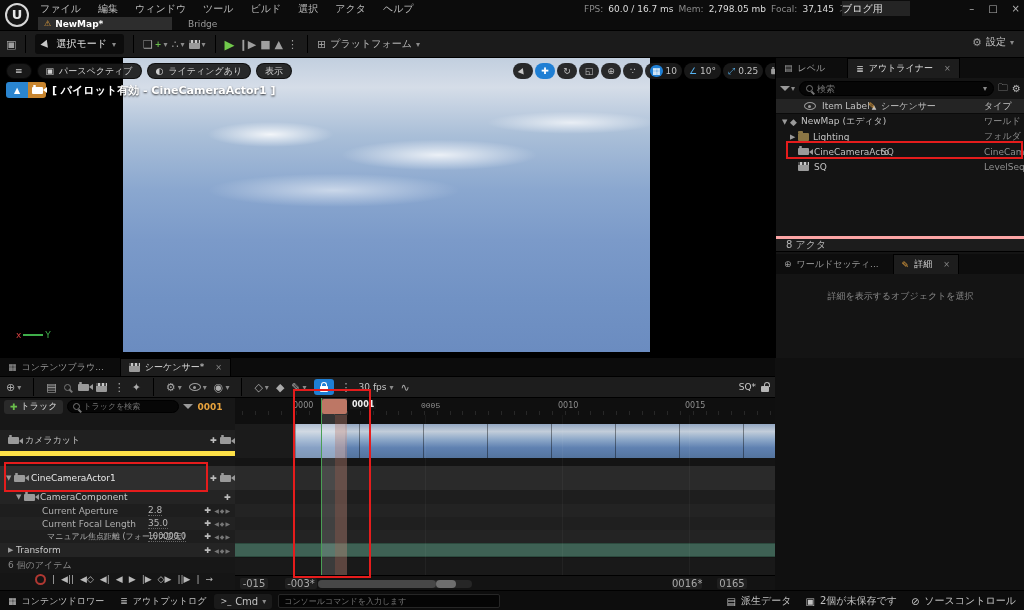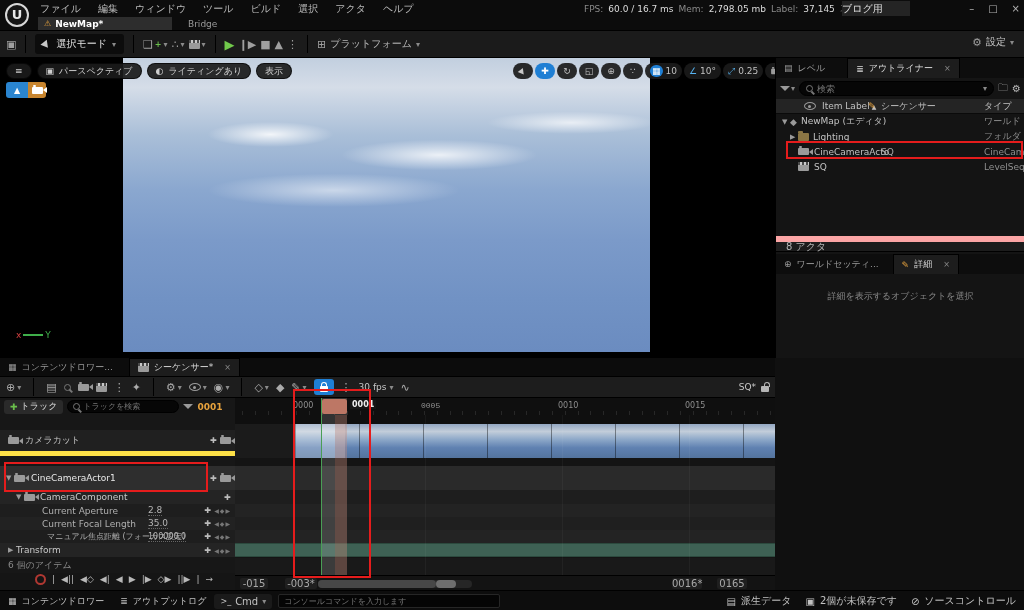--- a/index.html
+++ b/index.html
@@ -59,21 +59,21 @@
   .ptab.active { background:#1d1d1d; color:#dcdcdc; border:1px solid #000; border-bottom:none; }
   .closex { color:#8a8a8a; font-size:8px; margin-left:6px; }
   .searchrow { left:0; top:20px; width:249px; height:21px; padding:0 4px; gap:4px; }
   .searchpill { flex:1; height:15px; background:#060606; border:1px solid #000; border-radius:8px; padding:0 6px; gap:4px; }
   .searchpill input { background:transparent; border:none; outline:none; color:#bbb; font-size:9px; width:100%; }
   .ohead { left:0; top:41px; width:279px; height:15px; background:#242424; border-bottom:1px solid #0a0a0a; font-size:9px; color:#c0c0c0;padding-left:24px; }
   .orow { width:249px; height:15px; font-size:9px; color:#c2c2c2; }
   .otype { position:absolute; left:208px; width:41px; overflow:hidden; white-space:nowrap; color:#8f8f8f; }
   .oseq { position:absolute; left:105px; color:#a8a8a8; }
   .caret { color:#9a9a9a; font-size:7px; width:8px; display:inline-block; }
-  .actorcount { left:0; top:178px; width:249px; height:16px; background:#1c1c1c; border-top:6px solid #fca5a5; border-bottom:1px solid #000; padding-left:10px; color:#b5b5b5; }
+  .actorcount { left:0; top:178px; width:249px; height:16px; background:#1c1c1c; border-top:3px solid #fca5a5; border-bottom:1px solid #000; padding-left:10px; color:#b5b5b5; }
   .ptabs2 { left:0; top:196px; width:249px; height:20px; background:#0d0d0d; }
   .emptydet { left:0; top:232px; width:249px; text-align:center; color:#888; font-size:9px; }
   
   .seq { left:0; top:358px; width:775px; height:232px; background:#151515; }
   .stabs { left:0; top:0; width:775px; height:18px; background:#0c0c0c; }
   .stoolbar { left:0; top:18px; width:775px; height:22px; background:#1d1d1d; border-top:1px solid #000; border-bottom:1px solid #000; padding:0 6px; gap:7px; color:#ababab; font-size:11px; }
   .lockbtn { width:20px; height:16px; background:#1f7fd4; border-radius:3px; display:flex; align-items:center; justify-content:center; }
   .fps { color:#c8c8c8; font-size:9px; }
   .seqname { margin-left:auto; color:#c8c8c8; font-size:9px; gap:5px; }
   .lpanel { left:0; top:40px; width:235px; height:175px; background:#171717; }
@@ -153,21 +153,21 @@
       <span>ビルド</span>
       <span>選択</span>
       <span>アクタ</span>
       <span>ヘルプ</span>
     </div>
     <div class="abs row stats">
       <span class="dim">FPS:</span>
       <b>60.0  / 16.7 ms</b>
       <span class="dim">Mem:</span>
       <b>2,798.05 mb</b>
-      <span class="dim">Label:</span>
+      <span class="dim">Focal:</span>
       <b>37,145</b>
       <span class="dim">ストール :0</span>
     </div>
     <div class="abs blogbtn">ブログ用</div>
     <div class="abs row winbtns">
       <span>–</span>
       <span>□</span>
       <span>×</span>
     </div>
   </div>
@@ -240,20 +240,21 @@
           <span>表示</span>
         </span>
     </div>
     <div class="abs row pilotrow">
       <span class="ejbtn">
           <span>▲</span>
         </span>
       <span class="cambtn">
           <span class="icam white"></span>
         </span>
+      <span class="pilottext">[ パイロット有効 - CineCameraActor1 ]</span>
     </div>
     <div class="abs row vtools">
       <span class="vtb">
           <span class="icur" style="transform:rotate(-38deg) scale(.8);"></span>
         </span>
       <span class="vtb on">
           <b>✚</b>
         </span>
       <span class="vtb">↻</span>
       <span class="vtb">◱</span>
@@ -351,21 +352,21 @@
           <span class="closex">×</span>
         </span>
     </div>
     <div class="abs emptydet">詳細を表示するオブジェクトを選択</div>
   </div>
 
   <div class="abs seq">
     <div class="abs stabs row">
       <span class="ptab row" style="height:18px;">
           <span>▦</span>
-          <span>コンテンツドロワー...</span>
+          <span>コンテンツブラウ...</span>
         </span>
       <span class="ptab row active" style="height:18px;margin-left:8px;">
           <span class="iclap"></span>
           <span>シーケンサー*</span>
           <span class="closex">×</span>
         </span>
     </div>
     <div class="abs stoolbar row">
       <span class="row" style="gap:2px;">⊕<span class="ddv">▾</span></span>
       <span class="sep"></span>

